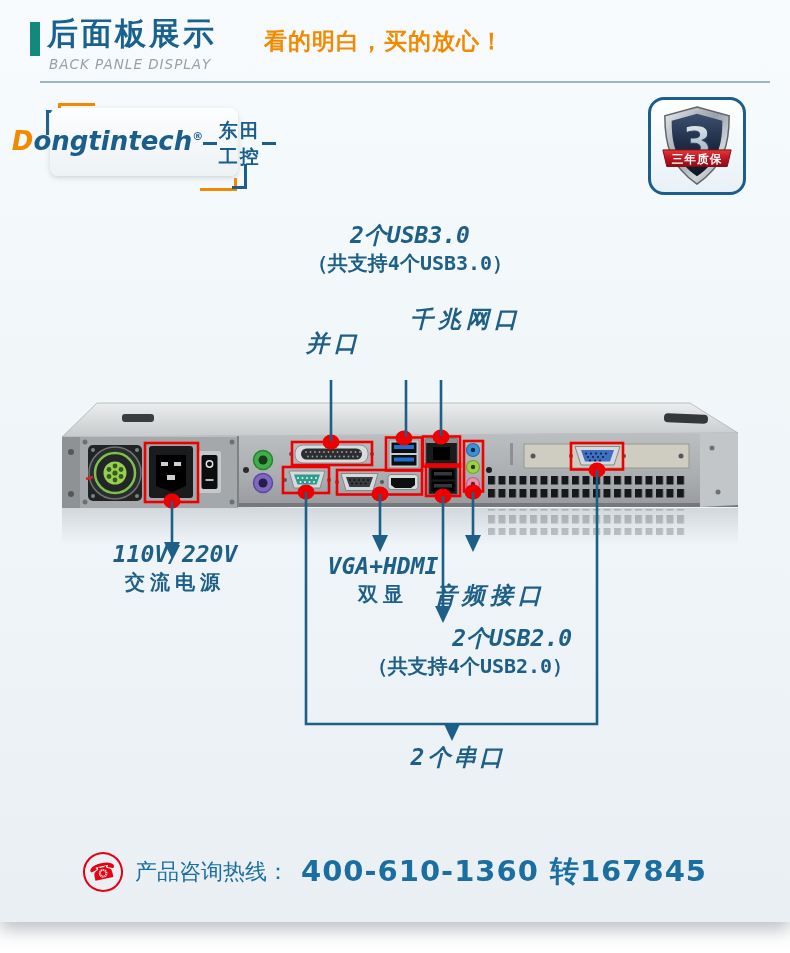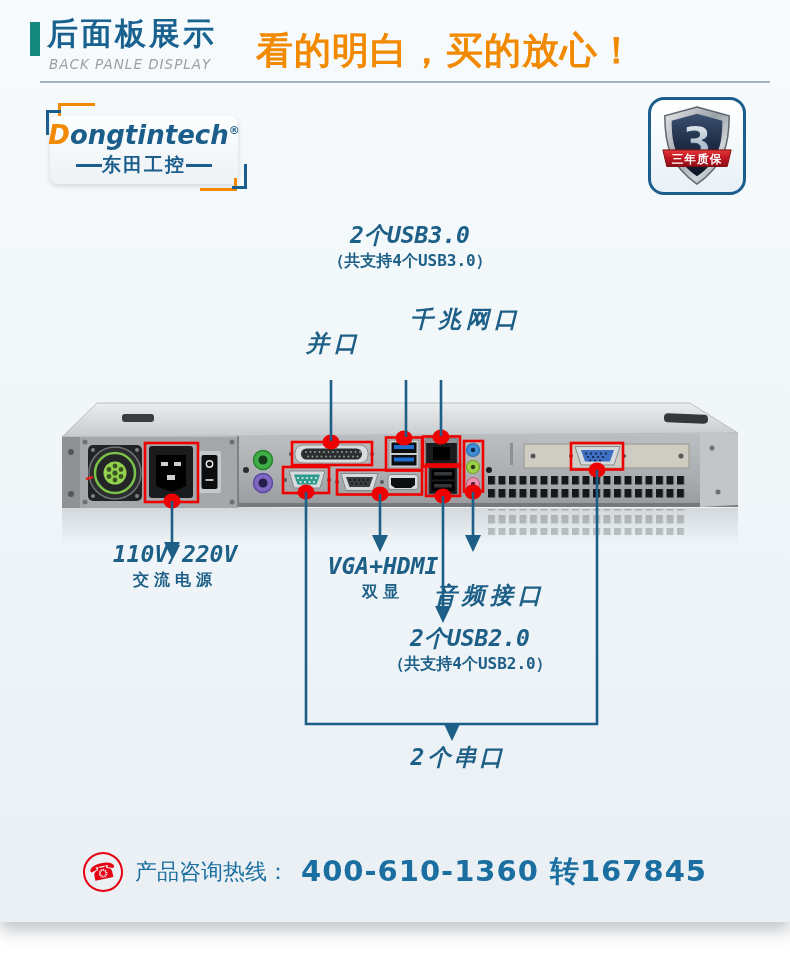--- a/index.html
+++ b/index.html
@@ -7,48 +7,48 @@
         font-family:"DejaVu Sans","Liberation Sans",sans-serif;}
   .card{position:absolute;left:0;top:0;width:790px;height:922px;
         background:linear-gradient(180deg,#f7fbfd 0%,#eff5f8 55%,#e9eff3 100%);
         box-shadow:0 8px 16px rgba(110,120,130,.45);}
   
   .accent-bar{position:absolute;left:30px;top:22px;width:10px;height:34px;background:#12897c;}
   .hdr-title{position:absolute;left:47px;top:13px;font-size:31px;font-weight:bold;
              color:#19618e;letter-spacing:3px;}
   .hdr-sub{position:absolute;left:49px;top:56px;font-size:13.5px;font-style:italic;
            color:#9aa0a6;letter-spacing:1px;}
-  .hdr-slogan{position:absolute;left:256px;top:26px;font-size:37px;font-weight:bold;
+  .hdr-slogan{position:absolute;left:264px;top:26px;font-size:23px;font-weight:bold;
               color:#f18a00;letter-spacing:1px;}
   .hdr-line{position:absolute;left:40px;right:20px;top:81px;height:2px;background:#9fb6c0;}
   
-  .logo-box{position:absolute;left:50px;top:116px;width:188px;height:68px;border-radius:8px;
+  .logo-box{position:absolute;left:50px;top:108px;width:188px;height:68px;border-radius:8px;
             background:linear-gradient(180deg,#fdfefe,#edf2f5);
             box-shadow:0 2px 5px rgba(140,150,160,.35);
-            display:flex;flex-direction:column;align-items:center;justify-content:center;text-align:center;}
+            display:flex;flex-direction:row;align-items:center;justify-content:center;text-align:center;}
   .logo-en{font-size:26px;font-weight:bold;font-style:italic;color:#1b5e8c;line-height:1.05;}
   .logo-en .d{color:#f18a00;}
   .logo-en sup{font-size:11px;font-style:normal;}
   .logo-cn-row{display:flex;align-items:center;margin-top:3px;}
   .logo-dash{width:26px;height:3px;background:#1b5e8c;}
   .logo-cn{font-size:19px;font-weight:bold;color:#1b5e8c;letter-spacing:2px;}
   .brk{position:absolute;}
   .brk-tl-o{left:58px;top:103px;width:34px;height:10px;border-top:3px solid #f18a00;border-left:3px solid #f18a00;}
   .brk-tl-b{left:46px;top:110px;width:12px;height:22px;border-top:3px solid #1b5e8c;border-left:3px solid #1b5e8c;}
   .brk-br-o{left:200px;top:178px;width:34px;height:10px;border-bottom:3px solid #f18a00;border-right:3px solid #f18a00;}
   .brk-br-b{left:232px;top:164px;width:12px;height:22px;border-bottom:3px solid #1b5e8c;border-right:3px solid #1b5e8c;}
   
   .badge{position:absolute;left:648px;top:97px;width:92px;height:92px;border:3px solid #1b5e8c;
          border-radius:16px;background:linear-gradient(180deg,#ffffff,#e8f1f7);
          display:flex;align-items:center;justify-content:center;}
   
   .anno{position:absolute;transform:translateX(-50%);text-align:center;white-space:nowrap;
         color:#1d5f87;font-family:"DejaVu Sans Mono","Liberation Mono",monospace;font-weight:600;}
   .anno .l1{font-size:23px;display:block;line-height:1.2;font-style:italic;}
-  .anno .l2{font-size:16px;display:block;line-height:1.35;}
+  .anno .l2{font-size:20px;display:block;line-height:1.35;}
   .ls{letter-spacing:5px;}
   
   .hotline{position:absolute;left:0;top:852px;width:790px;display:flex;align-items:center;
            justify-content:center;gap:12px;}
   .phone-ic{width:36px;height:36px;border:2.5px solid #e60012;border-radius:50%;color:#e60012;
             font-size:22px;line-height:36px;text-align:center;transform:rotate(-12deg);}
   .hot-label{font-size:22px;color:#1a6fa0;font-weight:500;}
   .hot-num{font-size:29px;color:#1a6fa0;font-weight:bold;letter-spacing:1px;}
   svg{display:block;}
   .abs{position:absolute;}
@@ -388,21 +388,21 @@
       <span class="l1">110V/220V</span>
       <span class="l2 ls">交流电源</span>
     </div>
     <div class="anno" style="left:383px;top:553px;">
       <span class="l1">VGA+HDMI</span>
       <span class="l2 ls">双显</span>
     </div>
     <div class="anno ls" style="left:490px;top:553px;margin-top:29px;">
       <span class="l1">音频接口</span>
     </div>
-    <div class="anno" style="left:470px;top:625px;">
+    <div class="anno" style="left:470px;top:625px;text-align:right;">
       <span class="l1">2个USB2.0</span>
       <span class="l2">（共支持4个USB2.0）</span>
     </div>
     <div class="anno" style="left:458px;top:744px;letter-spacing:3px;">
       <span class="l1">2个串口</span>
     </div>
 
     <div class="hotline">
       <span class="phone-ic">☎</span>
       <span class="hot-label">产品咨询热线：</span>

